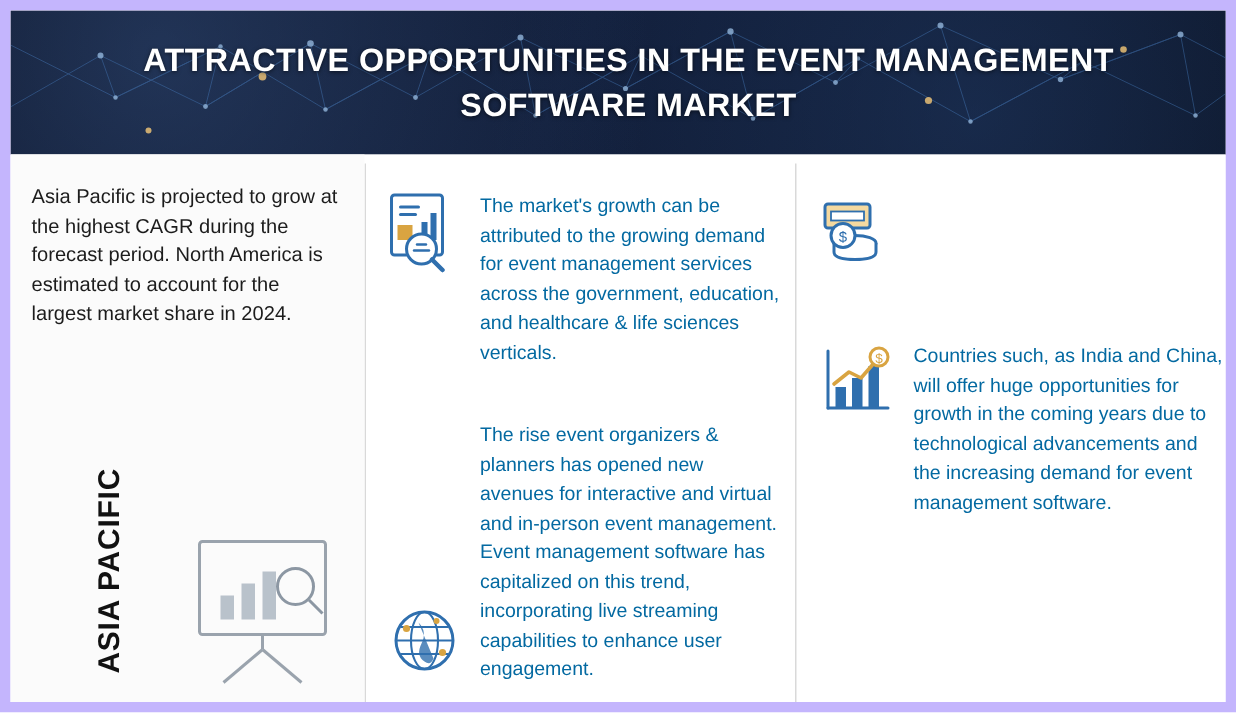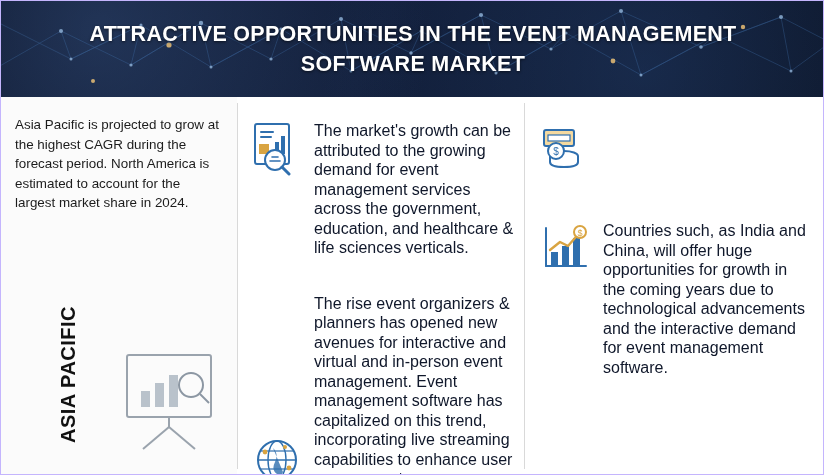--- a/index.html
+++ b/index.html
@@ -12,21 +12,21 @@
     font-family: "Liberation Sans", sans-serif;
     background: #ffffff;
     overflow: hidden;
   }
   .page {
     position: relative;
     width: 824px;
     height: 475px;
     background: #ffffff;
     box-sizing: border-box;
-    border: 1px solid #c4b5fd;
+    border: 7px solid #c4b5fd;
     overflow: hidden;
   }
 
   
   .header {
     position: relative;
     width: 824px;
     height: 96px;
     background:
       radial-gradient(circle at 12% 30%, rgba(60,90,140,0.45) 0%, rgba(10,18,38,0) 45%),
@@ -141,22 +141,22 @@
   .item .ic {
     flex: 0 0 auto;
     width: 58px;
     height: 58px;
     margin-right: 8px;
     display: flex;
     align-items: center;
     justify-content: center;
   }
   .item .tx {
-    color: #0f172a;
-    font-size: 16px;
+    color: #0369a1;
+    font-size: 13px;
     line-height: 19.5px;
     padding-top: 2px;
   }
 
   .item.mid-1 { margin-top: 6px; }
   .item.mid-2 { margin-top: 34px; align-items: flex-end; }
   .item.right-1 { margin-top: 4px; }
   .item.right-2 { margin-top: 44px; }
 
   .ic svg { display: block; }
@@ -312,19 +312,19 @@
               <rect x="13" y="32" width="7" height="14"></rect>
               <rect x="24" y="26" width="7" height="20"></rect>
               <rect x="35" y="18" width="7" height="28"></rect>
             </g>
             <path d="M12 30 L22 22 L30 26 L44 10" fill="none" stroke="#d9a441" stroke-width="2.4" stroke-linecap="round" stroke-linejoin="round"></path>
             <path d="M38 9 H45 V16" fill="none" stroke="#d9a441" stroke-width="2.4" stroke-linecap="round" stroke-linejoin="round"></path>
             <circle cx="42" cy="12" r="6" fill="#ffffff" stroke="#d9a441" stroke-width="2"></circle>
             <text x="42" y="16" font-size="9" font-family="Liberation Sans, sans-serif" fill="#d9a441" text-anchor="middle">$</text>
           </svg>
         </div>
-        <div class="tx">Countries such, as India and China, will offer huge opportunities for growth in the coming years due to technological advancements and the interactive demand for event management software.</div>
+        <div class="tx">Countries such, as India and China, will offer huge opportunities for growth in the coming years due to technological advancements and the increasing demand for event management software.</div>
       </div>
 
     </div>
 
   </div>
 </div>
 
 </body></html>

